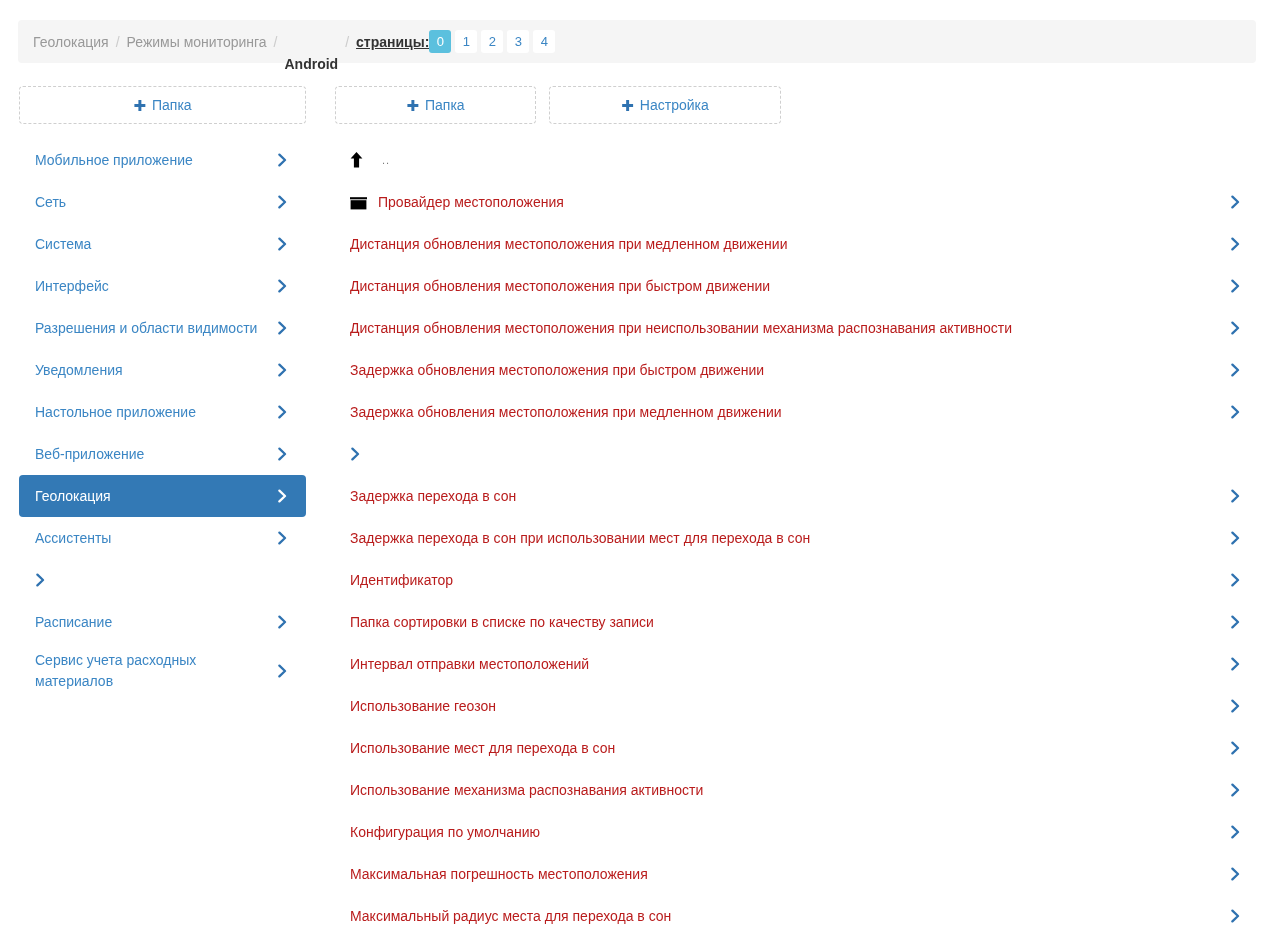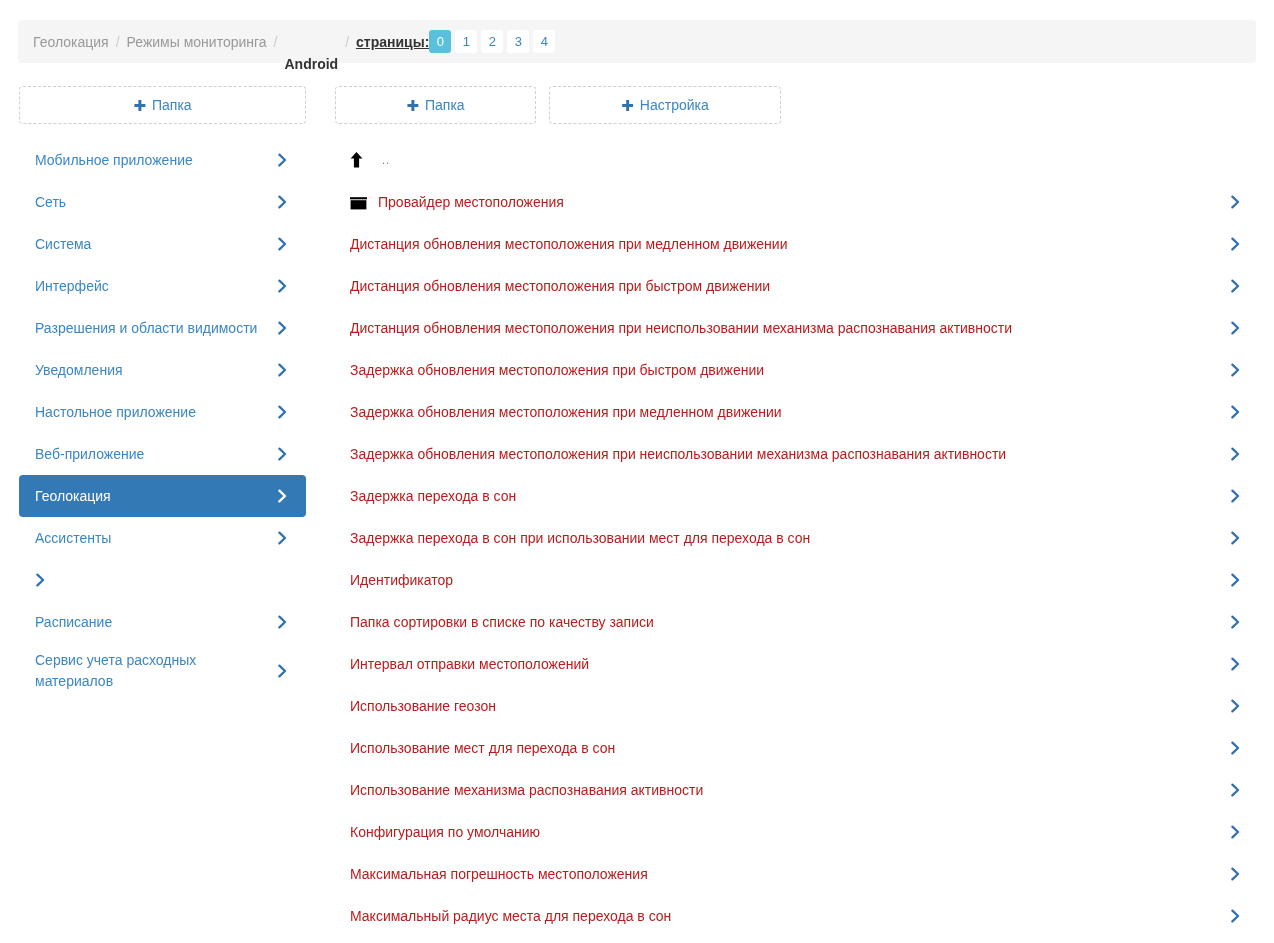--- a/index.html
+++ b/index.html
@@ -380,21 +380,20 @@
     </div>
     <div class="row setting">
       <span class="row-label">Задержка обновления местоположения при медленном движении</span>
       <span class="chev">
         <svg width="12" height="14" viewBox="0 0 12 14" aria-hidden="true">
           <path d="M2.4 1.6 L8 7 L2.4 12.4" fill="none" stroke="#2f72b0" stroke-width="2.3" stroke-linecap="round" stroke-linejoin="round"></path>
         </svg>
       </span>
     </div>
     <div class="row setting">
-      <span class="row-label">Задержка обновления местоположения при неиспользовании механизма распознавания активности</span>
       <span class="chev">
         <svg width="12" height="14" viewBox="0 0 12 14" aria-hidden="true">
           <path d="M2.4 1.6 L8 7 L2.4 12.4" fill="none" stroke="#2f72b0" stroke-width="2.3" stroke-linecap="round" stroke-linejoin="round"></path>
         </svg>
       </span>
     </div>
     <div class="row setting">
       <span class="row-label">Задержка перехода в сон</span>
       <span class="chev">
         <svg width="12" height="14" viewBox="0 0 12 14" aria-hidden="true">

